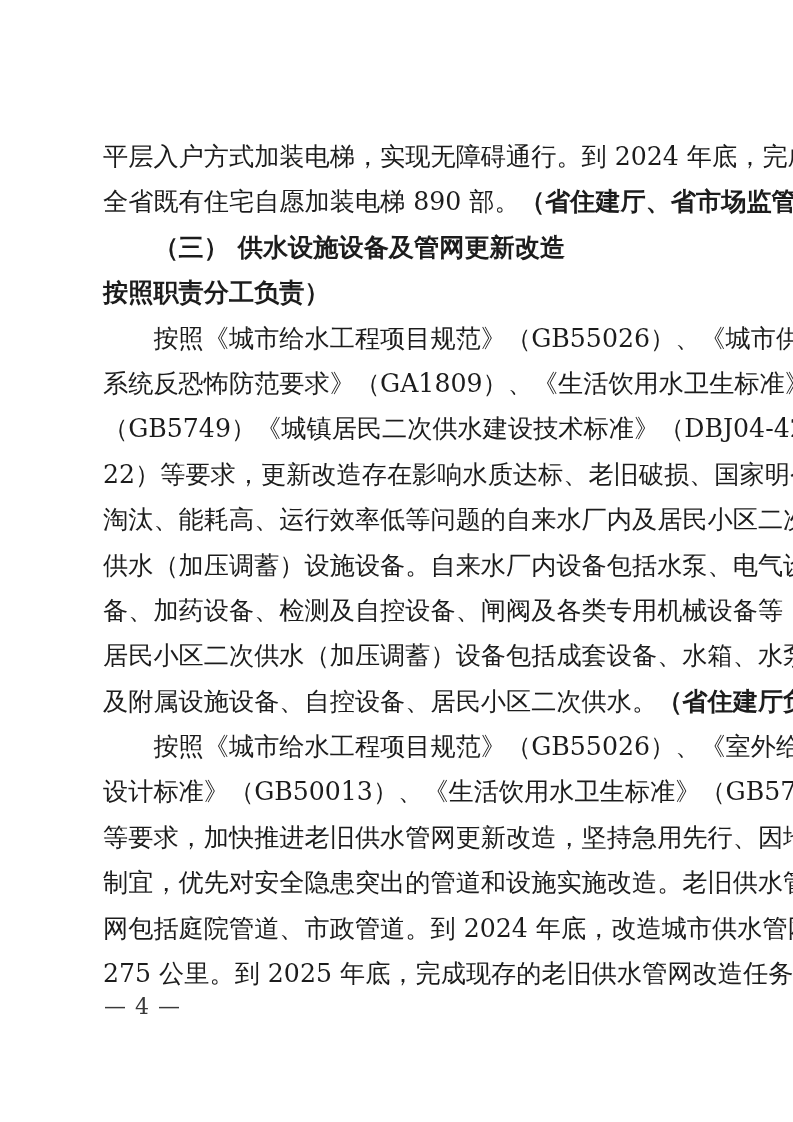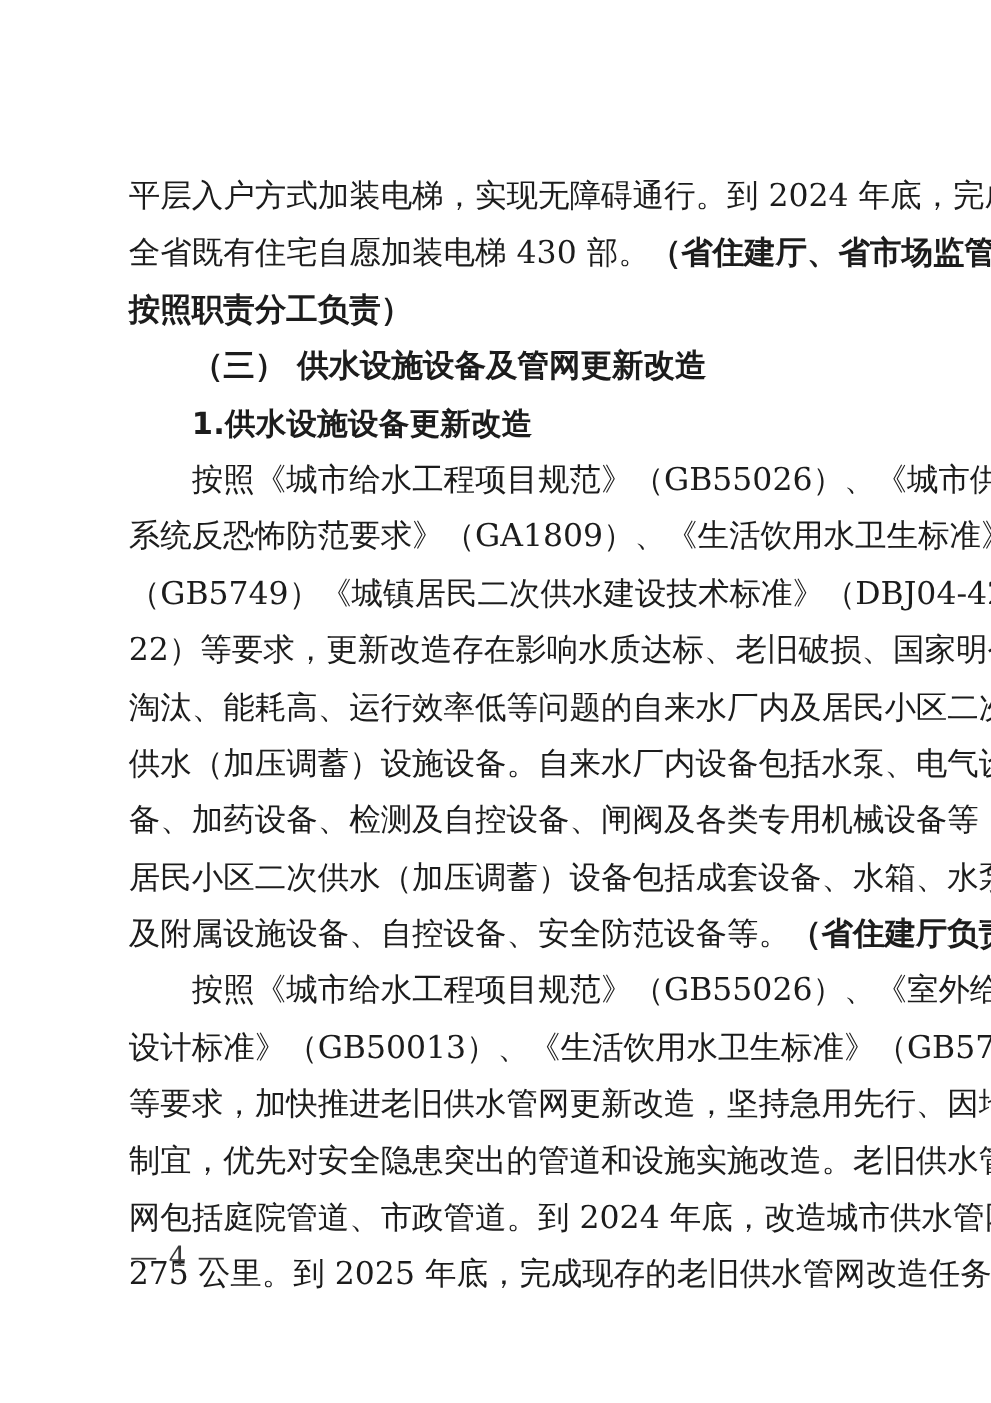--- a/index.html
+++ b/index.html
@@ -93,29 +93,28 @@
 
 <div class="page">
 
   <div class="text-frame">
 
     <div class="ln just kai">
       <span>平层入户方式加装电梯，实现无障碍通行。到 2024 年底，完成</span>
     </div>
 
     <div class="ln just">
-      <span class="kai">全省既有住宅自愿加装电梯 430 部。</span>
+      <span class="kai">全省既有住宅自愿加装电梯 890 部。</span>
         <span class="kai-b">（省住建厅、省市场监管局</span>
     </div>
 
+    <div class="ln flush kai-b indent2">（三） 供水设施设备及管网更新改造</div>
+
     <div class="ln flush kai-b">按照职责分工负责）</div>
 
-    <div class="ln flush kai-b indent2">（三） 供水设施设备及管网更新改造</div>
-
-    <div class="ln flush hei-b indent2">1.供水设施设备更新改造</div>
 
     <div class="ln just kai indent2">
       <span>按照《城市给水工程项目规范》（GB55026）、《城市供水</span>
     </div>
     <div class="ln just kai">
       <span>系统反恐怖防范要求》（GA1809）、《生活饮用水卫生标准》</span>
     </div>
     <div class="ln just kai">
       <span>（GB5749）《城镇居民二次供水建设技术标准》（DBJ04-423-20</span>
     </div>
@@ -128,21 +127,21 @@
     <div class="ln just kai">
       <span>供水（加压调蓄）设施设备。自来水厂内设备包括水泵、电气设</span>
     </div>
     <div class="ln just kai">
       <span>备、加药设备、检测及自控设备、闸阀及各类专用机械设备等；</span>
     </div>
     <div class="ln just kai">
       <span>居民小区二次供水（加压调蓄）设备包括成套设备、水箱、水泵</span>
     </div>
     <div class="ln just">
-      <span class="kai">及附属设施设备、自控设备、安全防范设备等。</span>
+      <span class="kai">及附属设施设备、自控设备、居民小区二次供水。</span>
         <span class="kai-b">（省住建厅负责）</span>
     </div>
 
 
     <div class="ln just kai indent2">
       <span>按照《城市给水工程项目规范》（GB55026）、《室外给水</span>
     </div>
     <div class="ln just kai">
       <span>设计标准》（GB50013）、《生活饮用水卫生标准》（GB5749）</span>
     </div>

